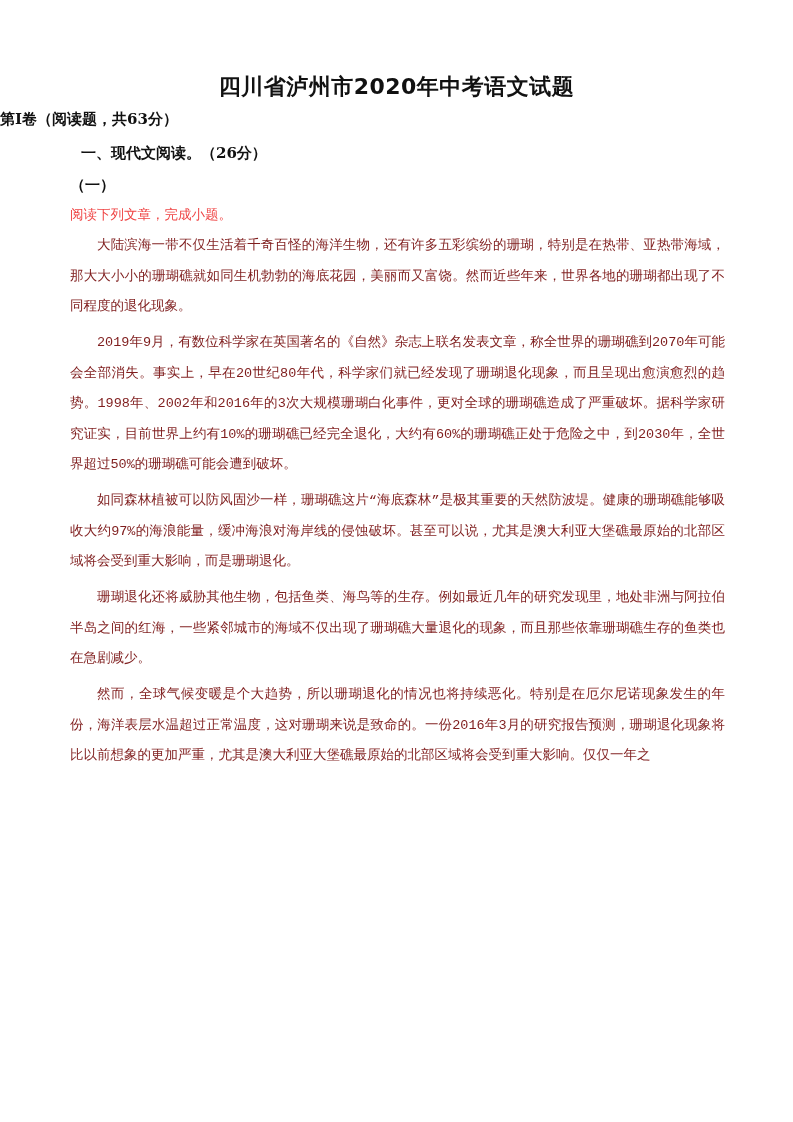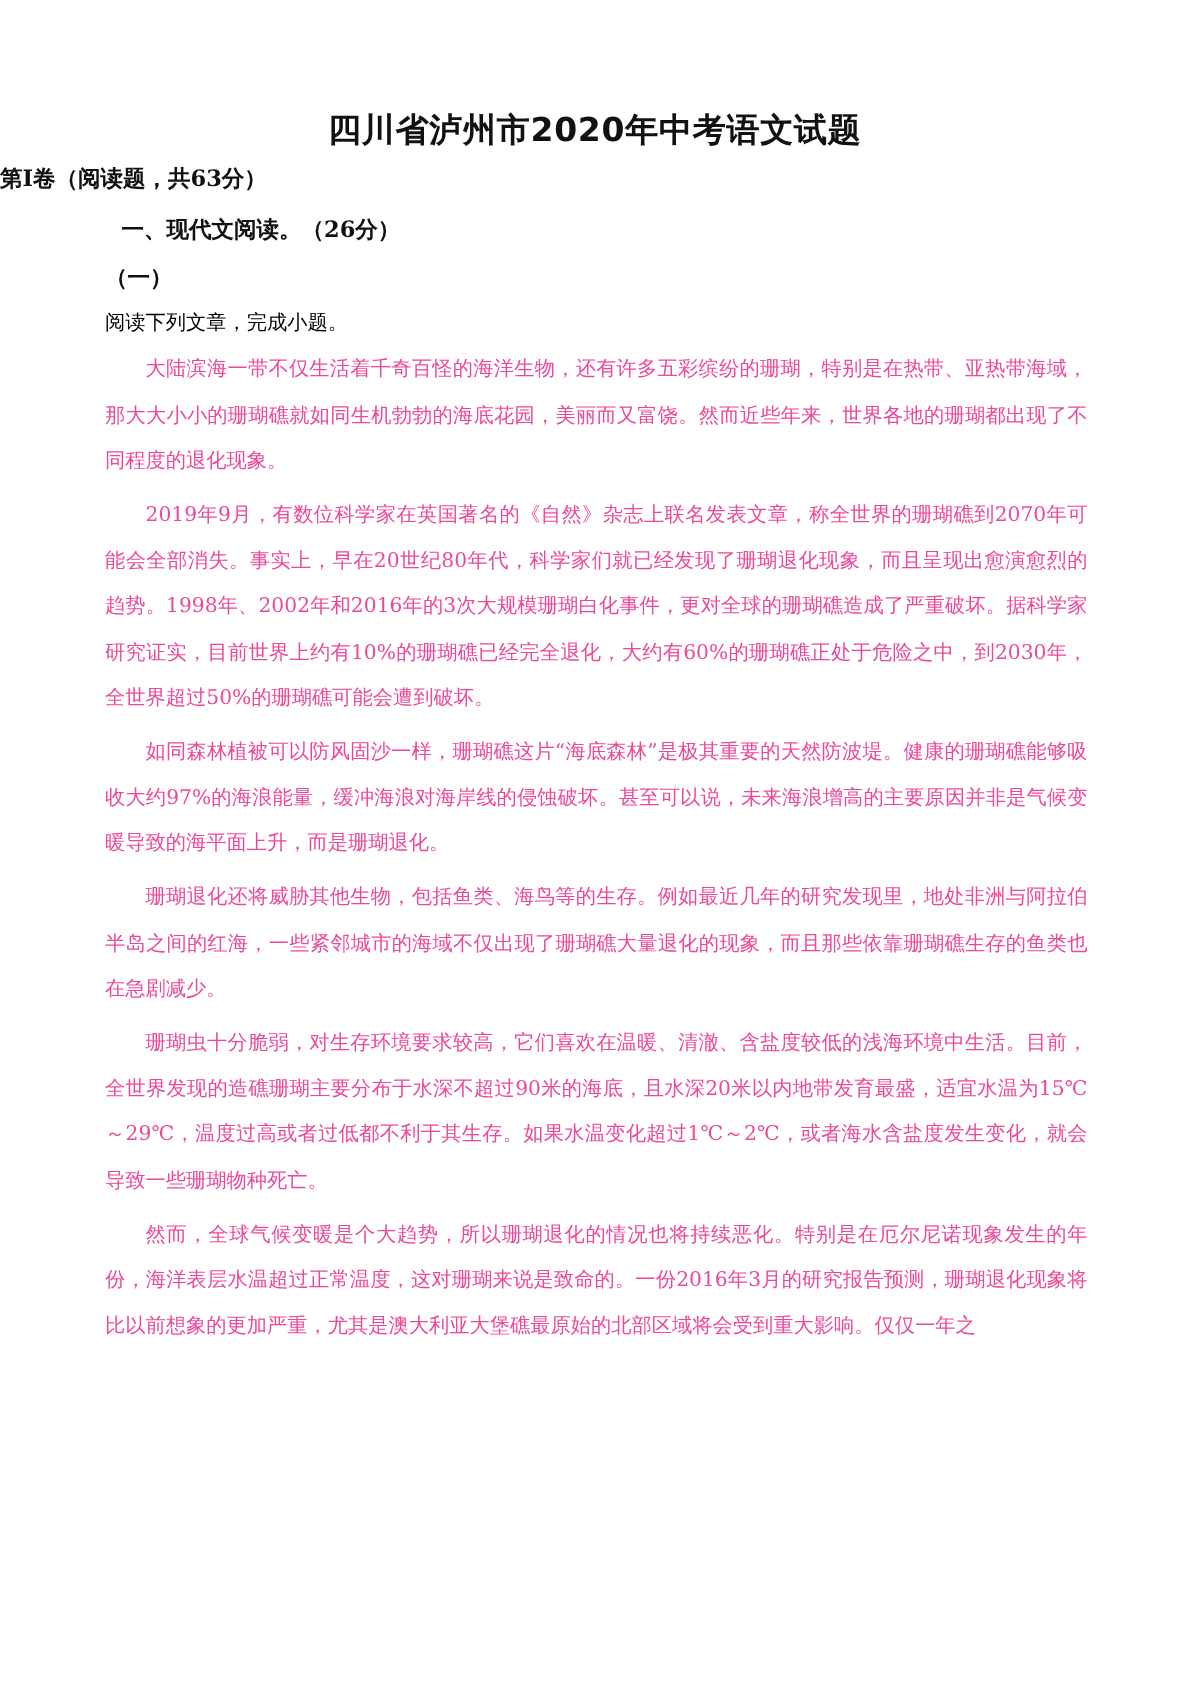--- a/index.html
+++ b/index.html
@@ -21,39 +21,39 @@
   .section {
     position: absolute; left: 70px; top: 144px;
     font-weight: bold; font-size: 15px; margin-left: 11px;
   }
   .part {
     position: absolute; left: 70px; top: 176px;
     font-weight: bold; font-size: 15px;
   }
   .instruction {
     position: absolute; left: 70px; top: 206px;
-    font-size: 13.5px; color: #000000;
+    font-size: 13.5px; color: #ef4444;
   }
   .body-text {
     position: absolute; left: 70px; top: 231px; width: 655px;
-    font-size: 13.5px; line-height: 30.5px; color: #ec4899;
+    font-size: 13.5px; line-height: 30.5px; color: #7f1d1d;
     text-align: justify;
+    font-family: Liberation Mono, monospace;
   }
   .body-text p { margin: 0 0 5.5px 0; text-indent: 2em; }
 </style>
 </head>
 <body>
 
 <div class="page">
   <div class="title">四川省泸州市2020年中考语文试题</div>
   <div class="subtitle">第Ⅰ卷（阅读题，共63分）</div>
   <div class="section">一、现代文阅读。（26分）</div>
   <div class="part">（一）</div>
   <div class="instruction">阅读下列文章，完成小题。</div>
   <div class="body-text">
     <p>大陆滨海一带不仅生活着千奇百怪的海洋生物，还有许多五彩缤纷的珊瑚，特别是在热带、亚热带海域，那大大小小的珊瑚礁就如同生机勃勃的海底花园，美丽而又富饶。然而近些年来，世界各地的珊瑚都出现了不同程度的退化现象。</p>
     <p>2019年9月，有数位科学家在英国著名的《自然》杂志上联名发表文章，称全世界的珊瑚礁到2070年可能会全部消失。事实上，早在20世纪80年代，科学家们就已经发现了珊瑚退化现象，而且呈现出愈演愈烈的趋势。1998年、2002年和2016年的3次大规模珊瑚白化事件，更对全球的珊瑚礁造成了严重破坏。据科学家研究证实，目前世界上约有10%的珊瑚礁已经完全退化，大约有60%的珊瑚礁正处于危险之中，到2030年，全世界超过50%的珊瑚礁可能会遭到破坏。</p>
-    <p>如同森林植被可以防风固沙一样，珊瑚礁这片“海底森林”是极其重要的天然防波堤。健康的珊瑚礁能够吸收大约97%的海浪能量，缓冲海浪对海岸线的侵蚀破坏。甚至可以说，未来海浪增高的主要原因并非是气候变暖导致的海平面上升，而是珊瑚退化。</p>
+    <p>如同森林植被可以防风固沙一样，珊瑚礁这片“海底森林”是极其重要的天然防波堤。健康的珊瑚礁能够吸收大约97%的海浪能量，缓冲海浪对海岸线的侵蚀破坏。甚至可以说，尤其是澳大利亚大堡礁最原始的北部区域将会受到重大影响，而是珊瑚退化。</p>
     <p>珊瑚退化还将威胁其他生物，包括鱼类、海鸟等的生存。例如最近几年的研究发现里，地处非洲与阿拉伯半岛之间的红海，一些紧邻城市的海域不仅出现了珊瑚礁大量退化的现象，而且那些依靠珊瑚礁生存的鱼类也在急剧减少。</p>
-    <p>珊瑚虫十分脆弱，对生存环境要求较高，它们喜欢在温暖、清澈、含盐度较低的浅海环境中生活。目前，全世界发现的造礁珊瑚主要分布于水深不超过90米的海底，且水深20米以内地带发育最盛，适宜水温为15℃～29℃，温度过高或者过低都不利于其生存。如果水温变化超过1℃～2℃，或者海水含盐度发生变化，就会导致一些珊瑚物种死亡。</p>
     <p>然而，全球气候变暖是个大趋势，所以珊瑚退化的情况也将持续恶化。特别是在厄尔尼诺现象发生的年份，海洋表层水温超过正常温度，这对珊瑚来说是致命的。一份2016年3月的研究报告预测，珊瑚退化现象将比以前想象的更加严重，尤其是澳大利亚大堡礁最原始的北部区域将会受到重大影响。仅仅一年之</p>
   </div>
 </div>
 
 </body></html>

